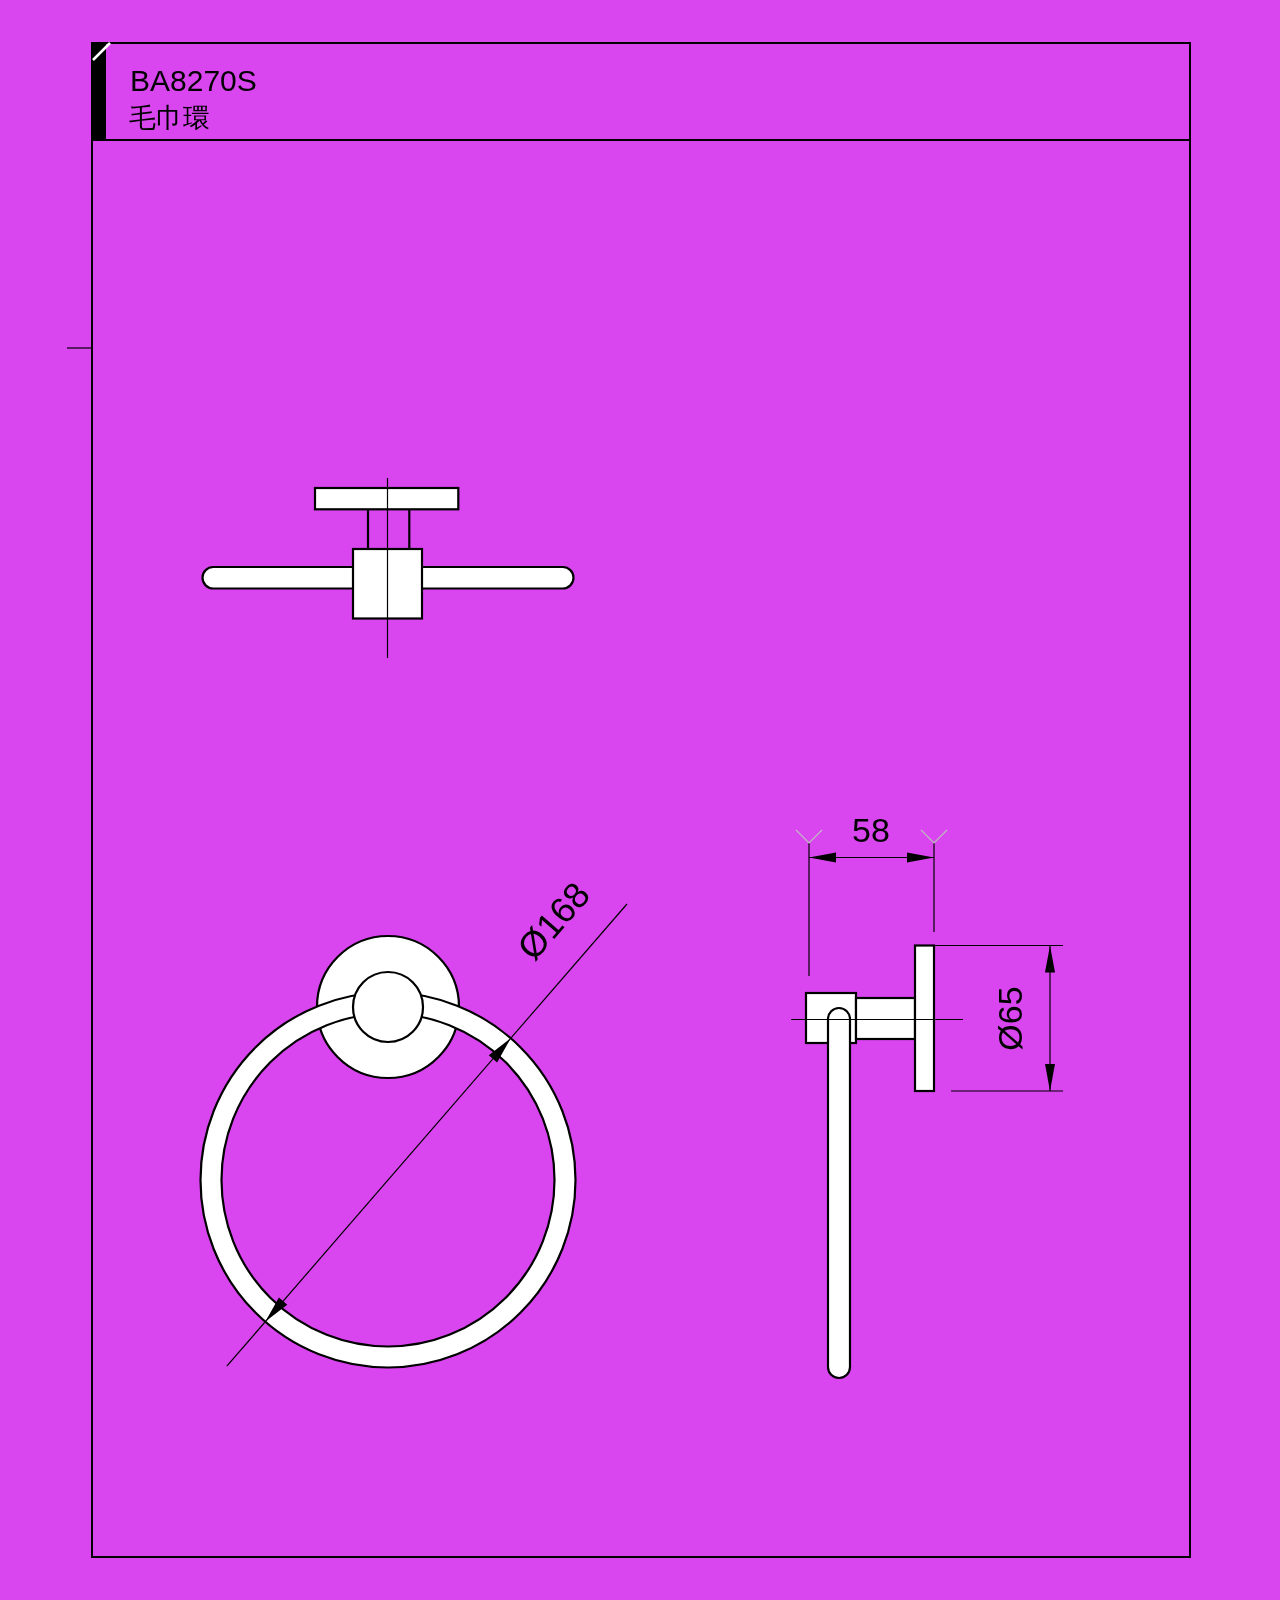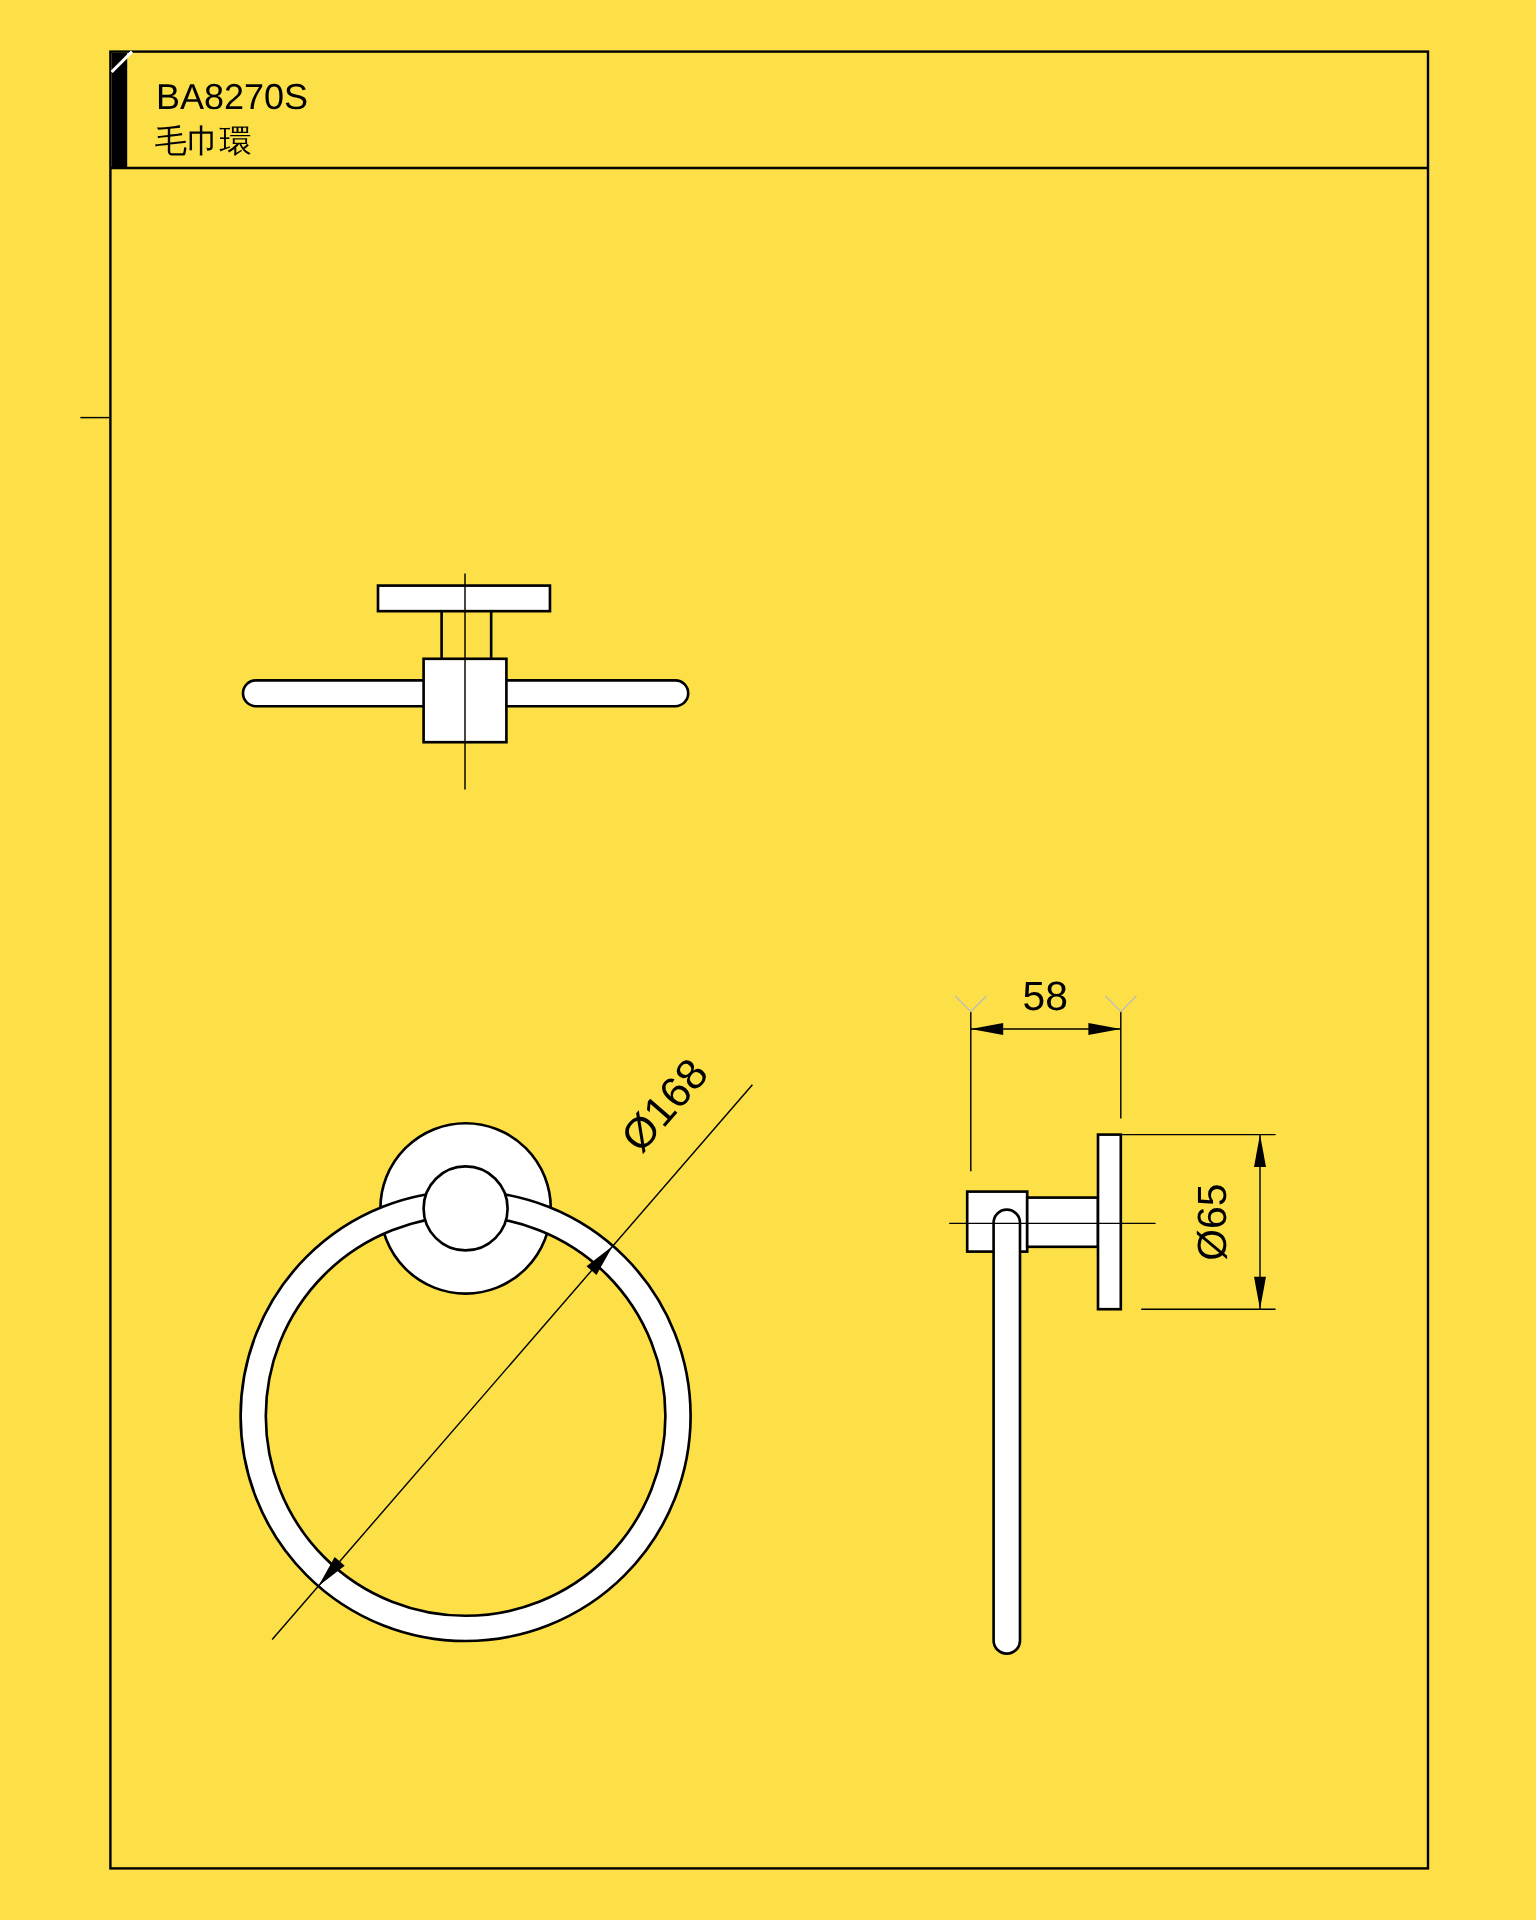--- a/index.html
+++ b/index.html
@@ -7,21 +7,21 @@
     padding: 0;
     background: #ffffff;
     width: 1280px;
     height: 1600px;
     overflow: hidden;
   }
   .sheet {
     position: relative;
     width: 1280px;
     height: 1600px;
-    background: #fde047;
+    background: #d946ef;
     font-family: "Liberation Sans", "DejaVu Sans", sans-serif;
   }
   svg { display: block; }
   text {
     font-family: "Liberation Sans", "DejaVu Sans", sans-serif;
     fill: #000000;
   }
   .outline {
     fill: #ffffff;
     stroke: #000000;

